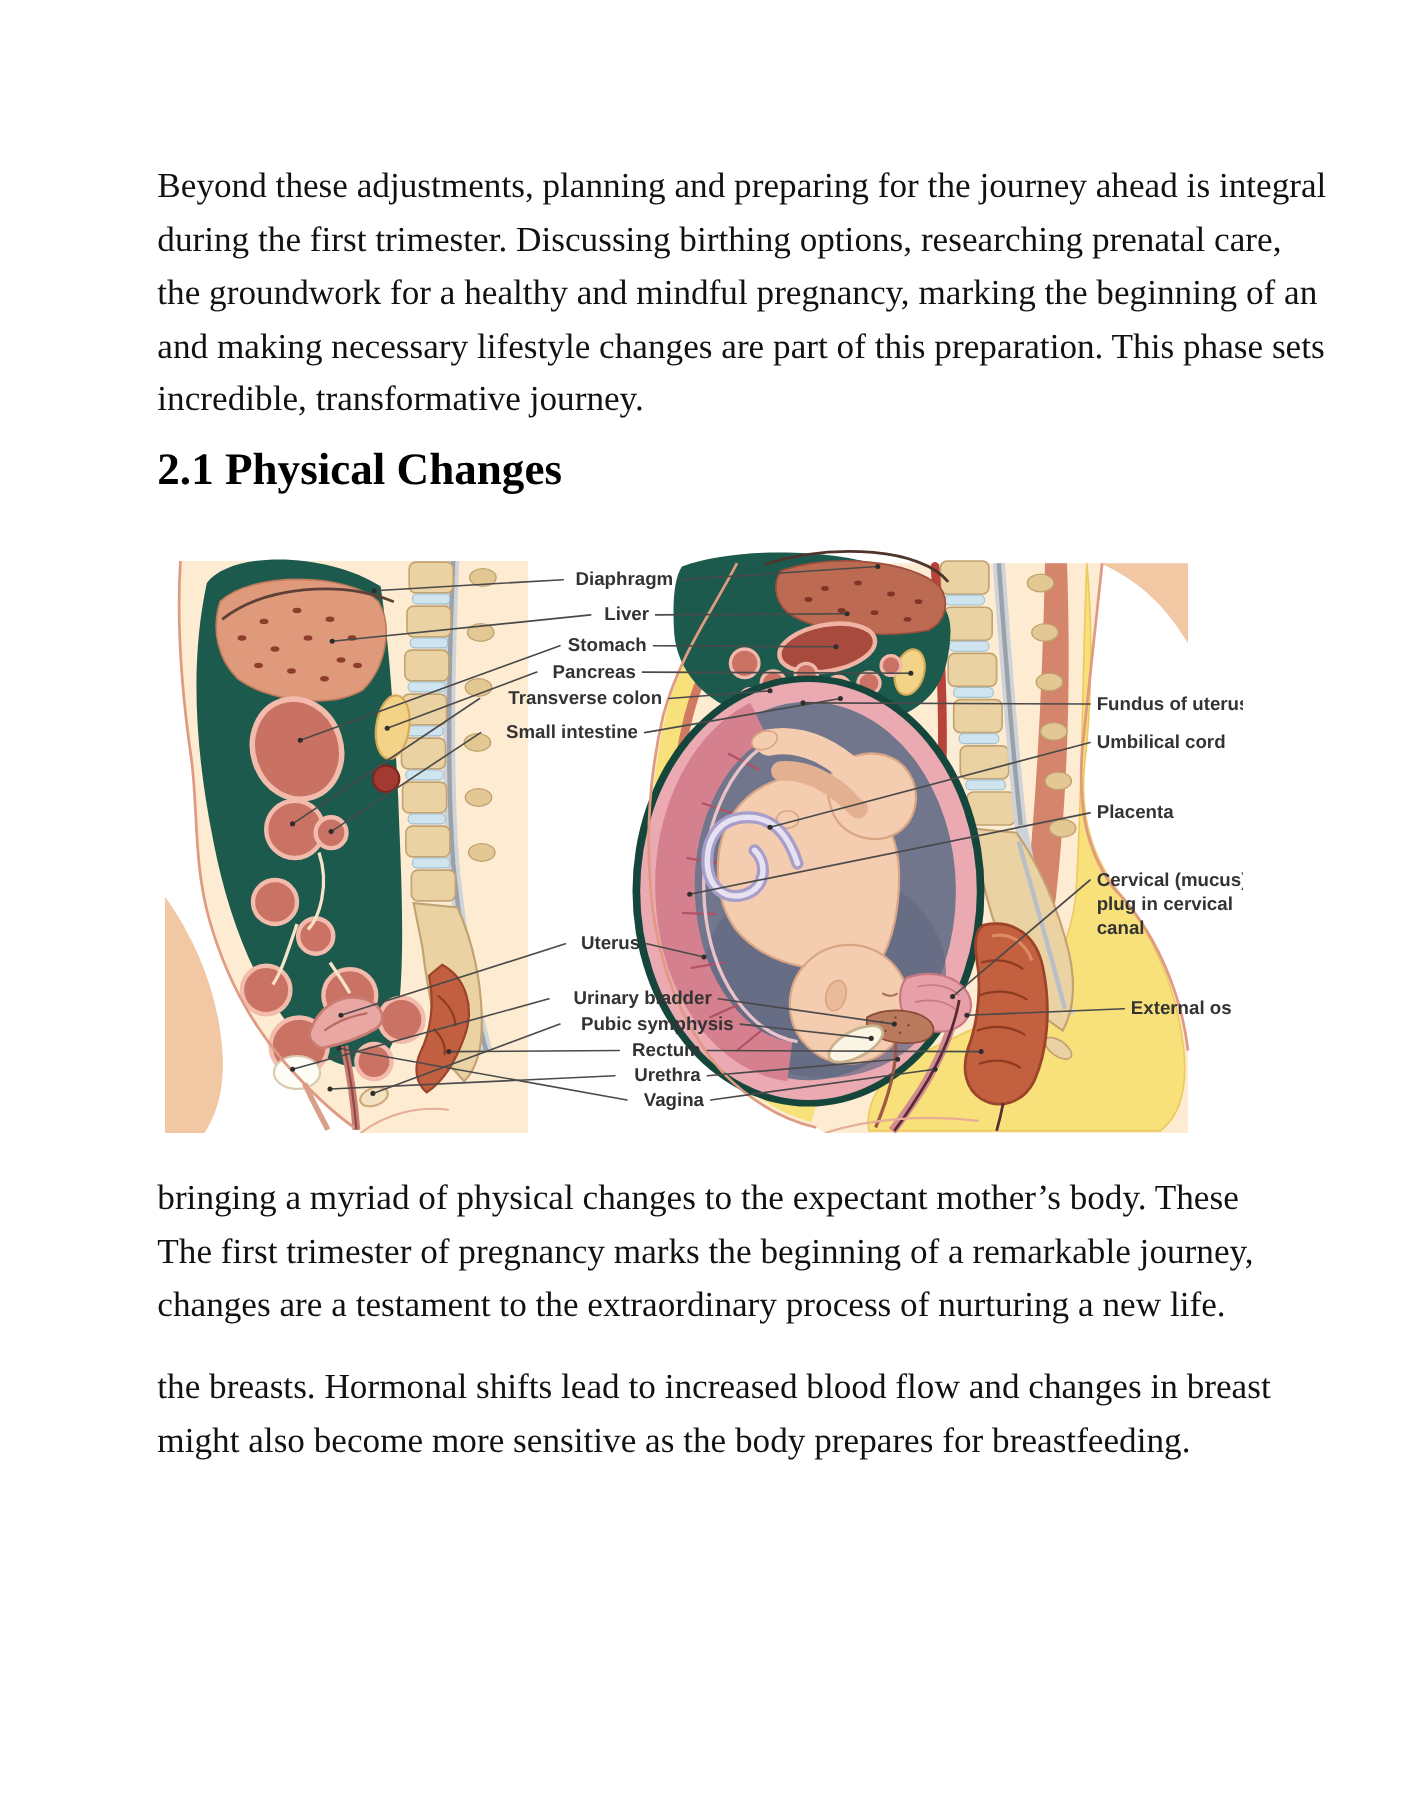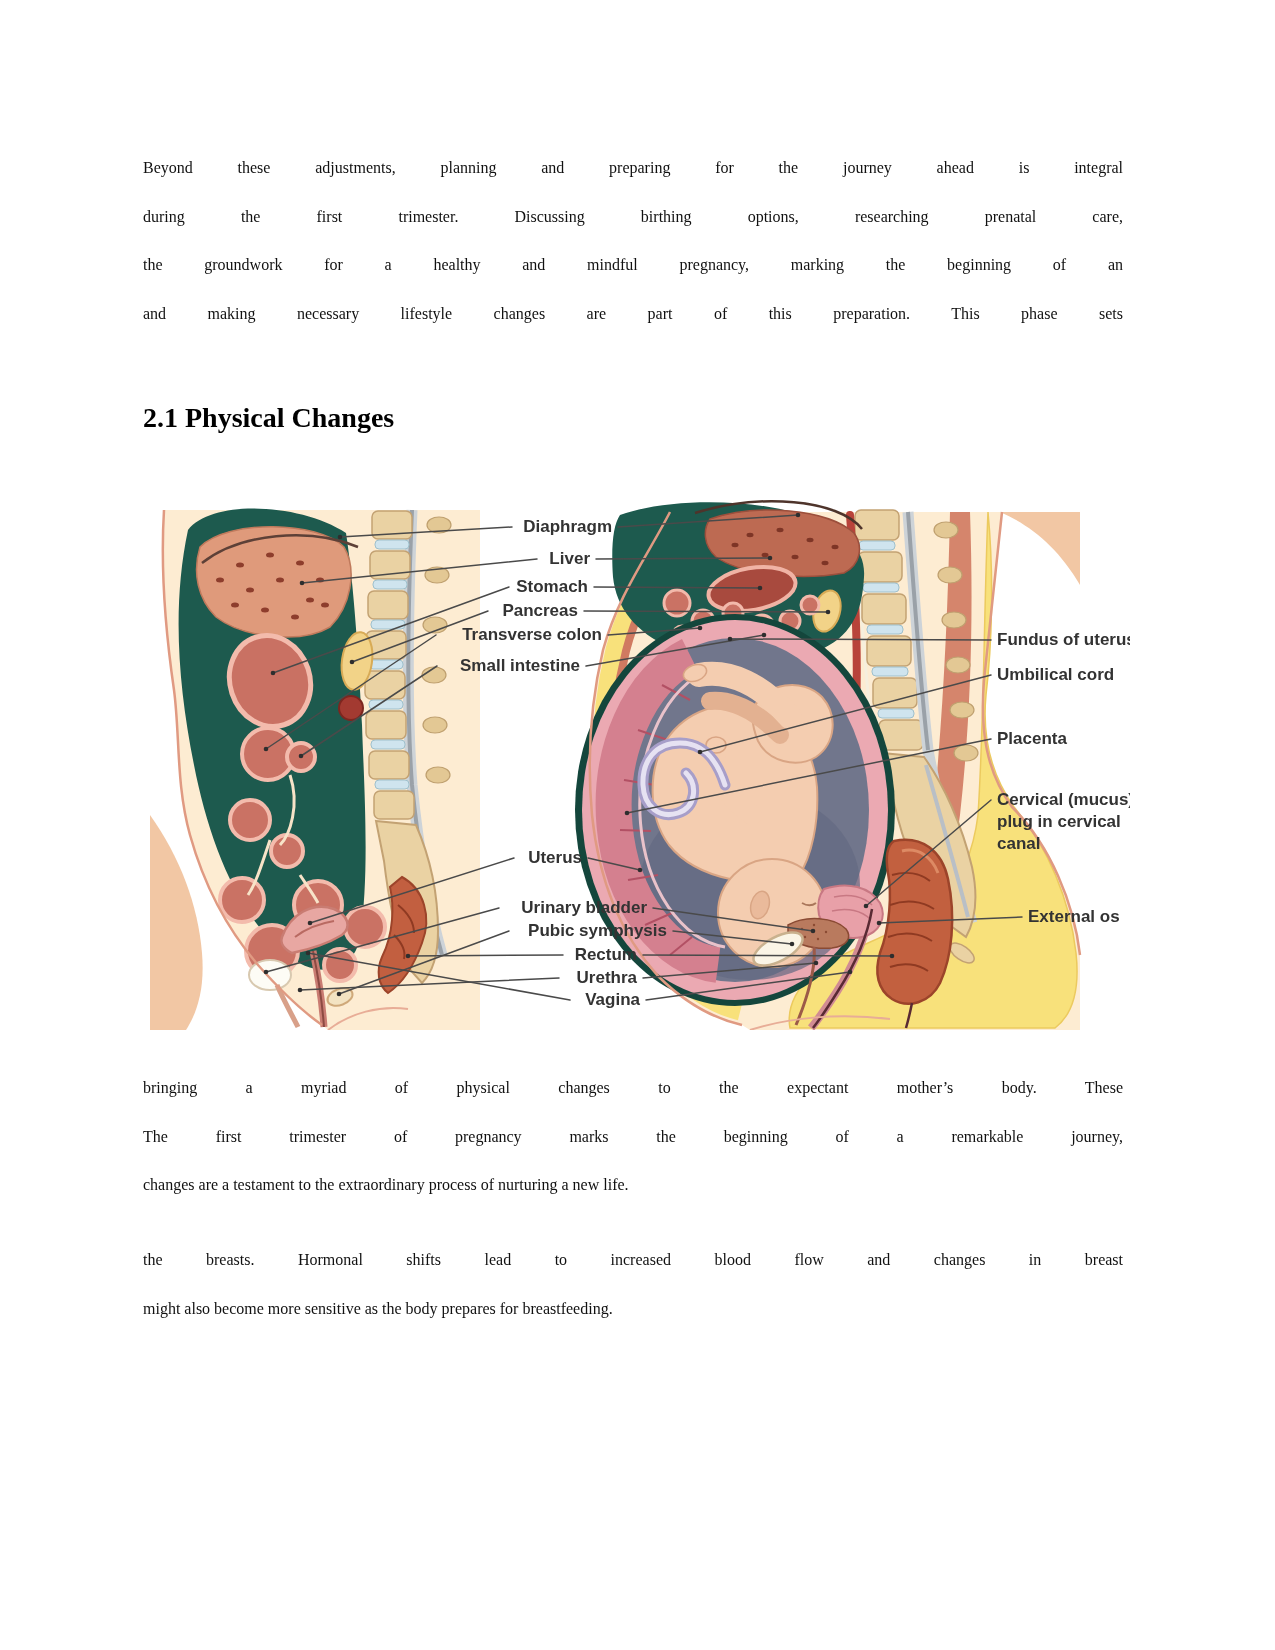--- a/index.html
+++ b/index.html
@@ -2,43 +2,44 @@
 <html><head>
 <meta charset="utf-8">
 <style>
   html,body { margin:0; padding:0; background:#ffffff; }
   .page {
     position:relative; width:1275px; height:1650px; background:#ffffff;
     font-family:"Liberation Serif", serif; color:#111; overflow:hidden;
   }
   .para { position:absolute; left:143px; width:980px; }
   .pline {
-    height:48.5px; line-height:48.5px; font-size:16px;
+    height:48.5px; line-height:48.5px; font-size:32px;
     text-align:justify; text-align-last:justify; white-space:nowrap;font-family:Liberation Serif, serif;
   }
   .pline.last { text-align-last:left; }
   .heading {
-    position:absolute; left:143px; top:402px; font-size:28px; font-weight:bold;
+    position:absolute; left:143px; top:402px; font-size:41px; font-weight:bold;
     font-family:"Liberation Serif", serif; color:#000;text-align:center;
   }
   .figwrap { position:absolute; left:150px; top:485px; width:980px; height:545px; }
   .fig-label { font-family:"Liberation Sans", sans-serif; font-weight:bold; font-size:17px; fill:#333333; }
   .leader { stroke:#4a4a4a; stroke-width:1.5; fill:none; stroke-linecap:round; }
   .dot { fill:#2e2e2e; }
 </style>
 </head>
 <body>
 
 <div class="page">
 
   <div class="para" style="top:144px">
     <div class="pline">Beyond these adjustments, planning and preparing for the journey ahead is integral</div>
     <div class="pline">during the first trimester. Discussing birthing options, researching prenatal care,</div>
     <div class="pline">the groundwork for a healthy and mindful pregnancy, marking the beginning of an</div>
     <div class="pline">and making necessary lifestyle changes are part of this preparation. This phase sets</div>
+    <div class="pline last">incredible, transformative journey.</div>
   </div>
 
   <div class="heading">2.1 Physical Changes</div>
 
   <div class="figwrap">
   <svg width="980" height="545" viewBox="0 0 980 545" xmlns="http://www.w3.org/2000/svg">
 
     <g>
       <path d="M 0,330 C 30,372 48,420 52,468 C 55,504 47,528 36,545 L 0,545 Z" fill="#f2c7a4"></path>
       <path d="M 14,25 C 10,90 16,150 24,205 C 30,250 26,300 40,350 C 54,400 78,445 108,480 C 130,505 152,526 172,540 L 178,545 L 330,545 L 330,25 Z" fill="#fdecd2"></path>

